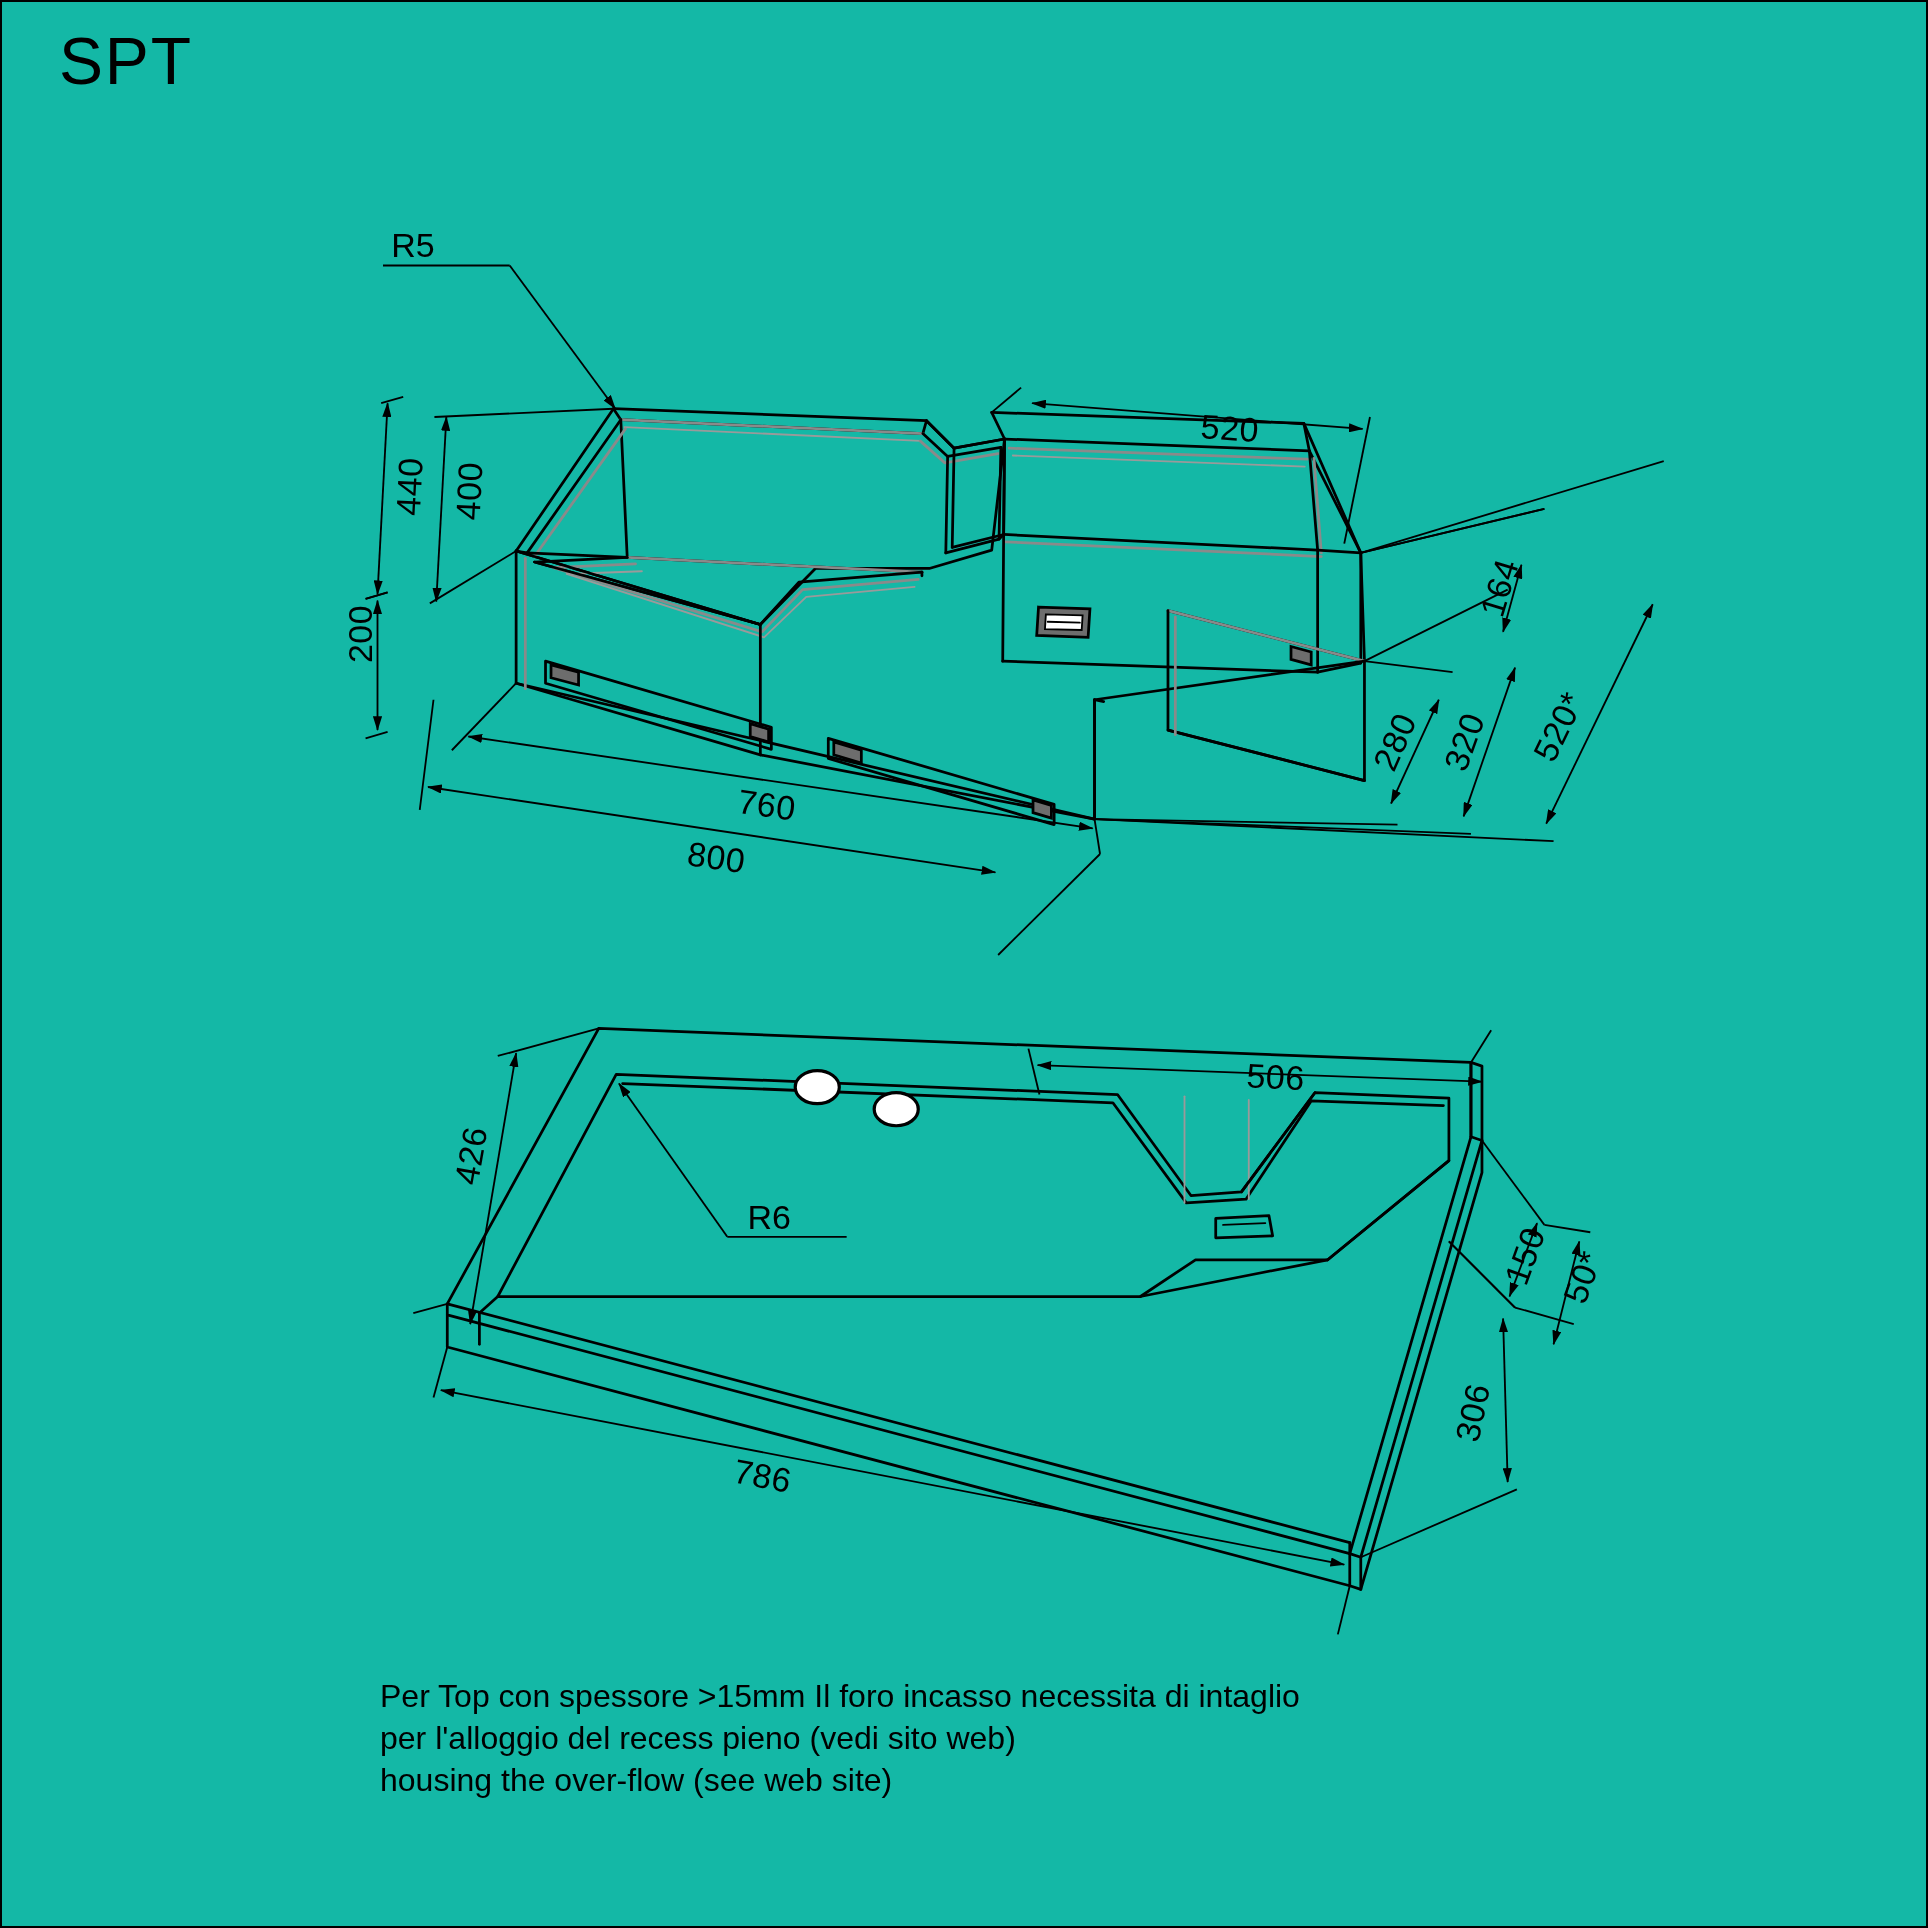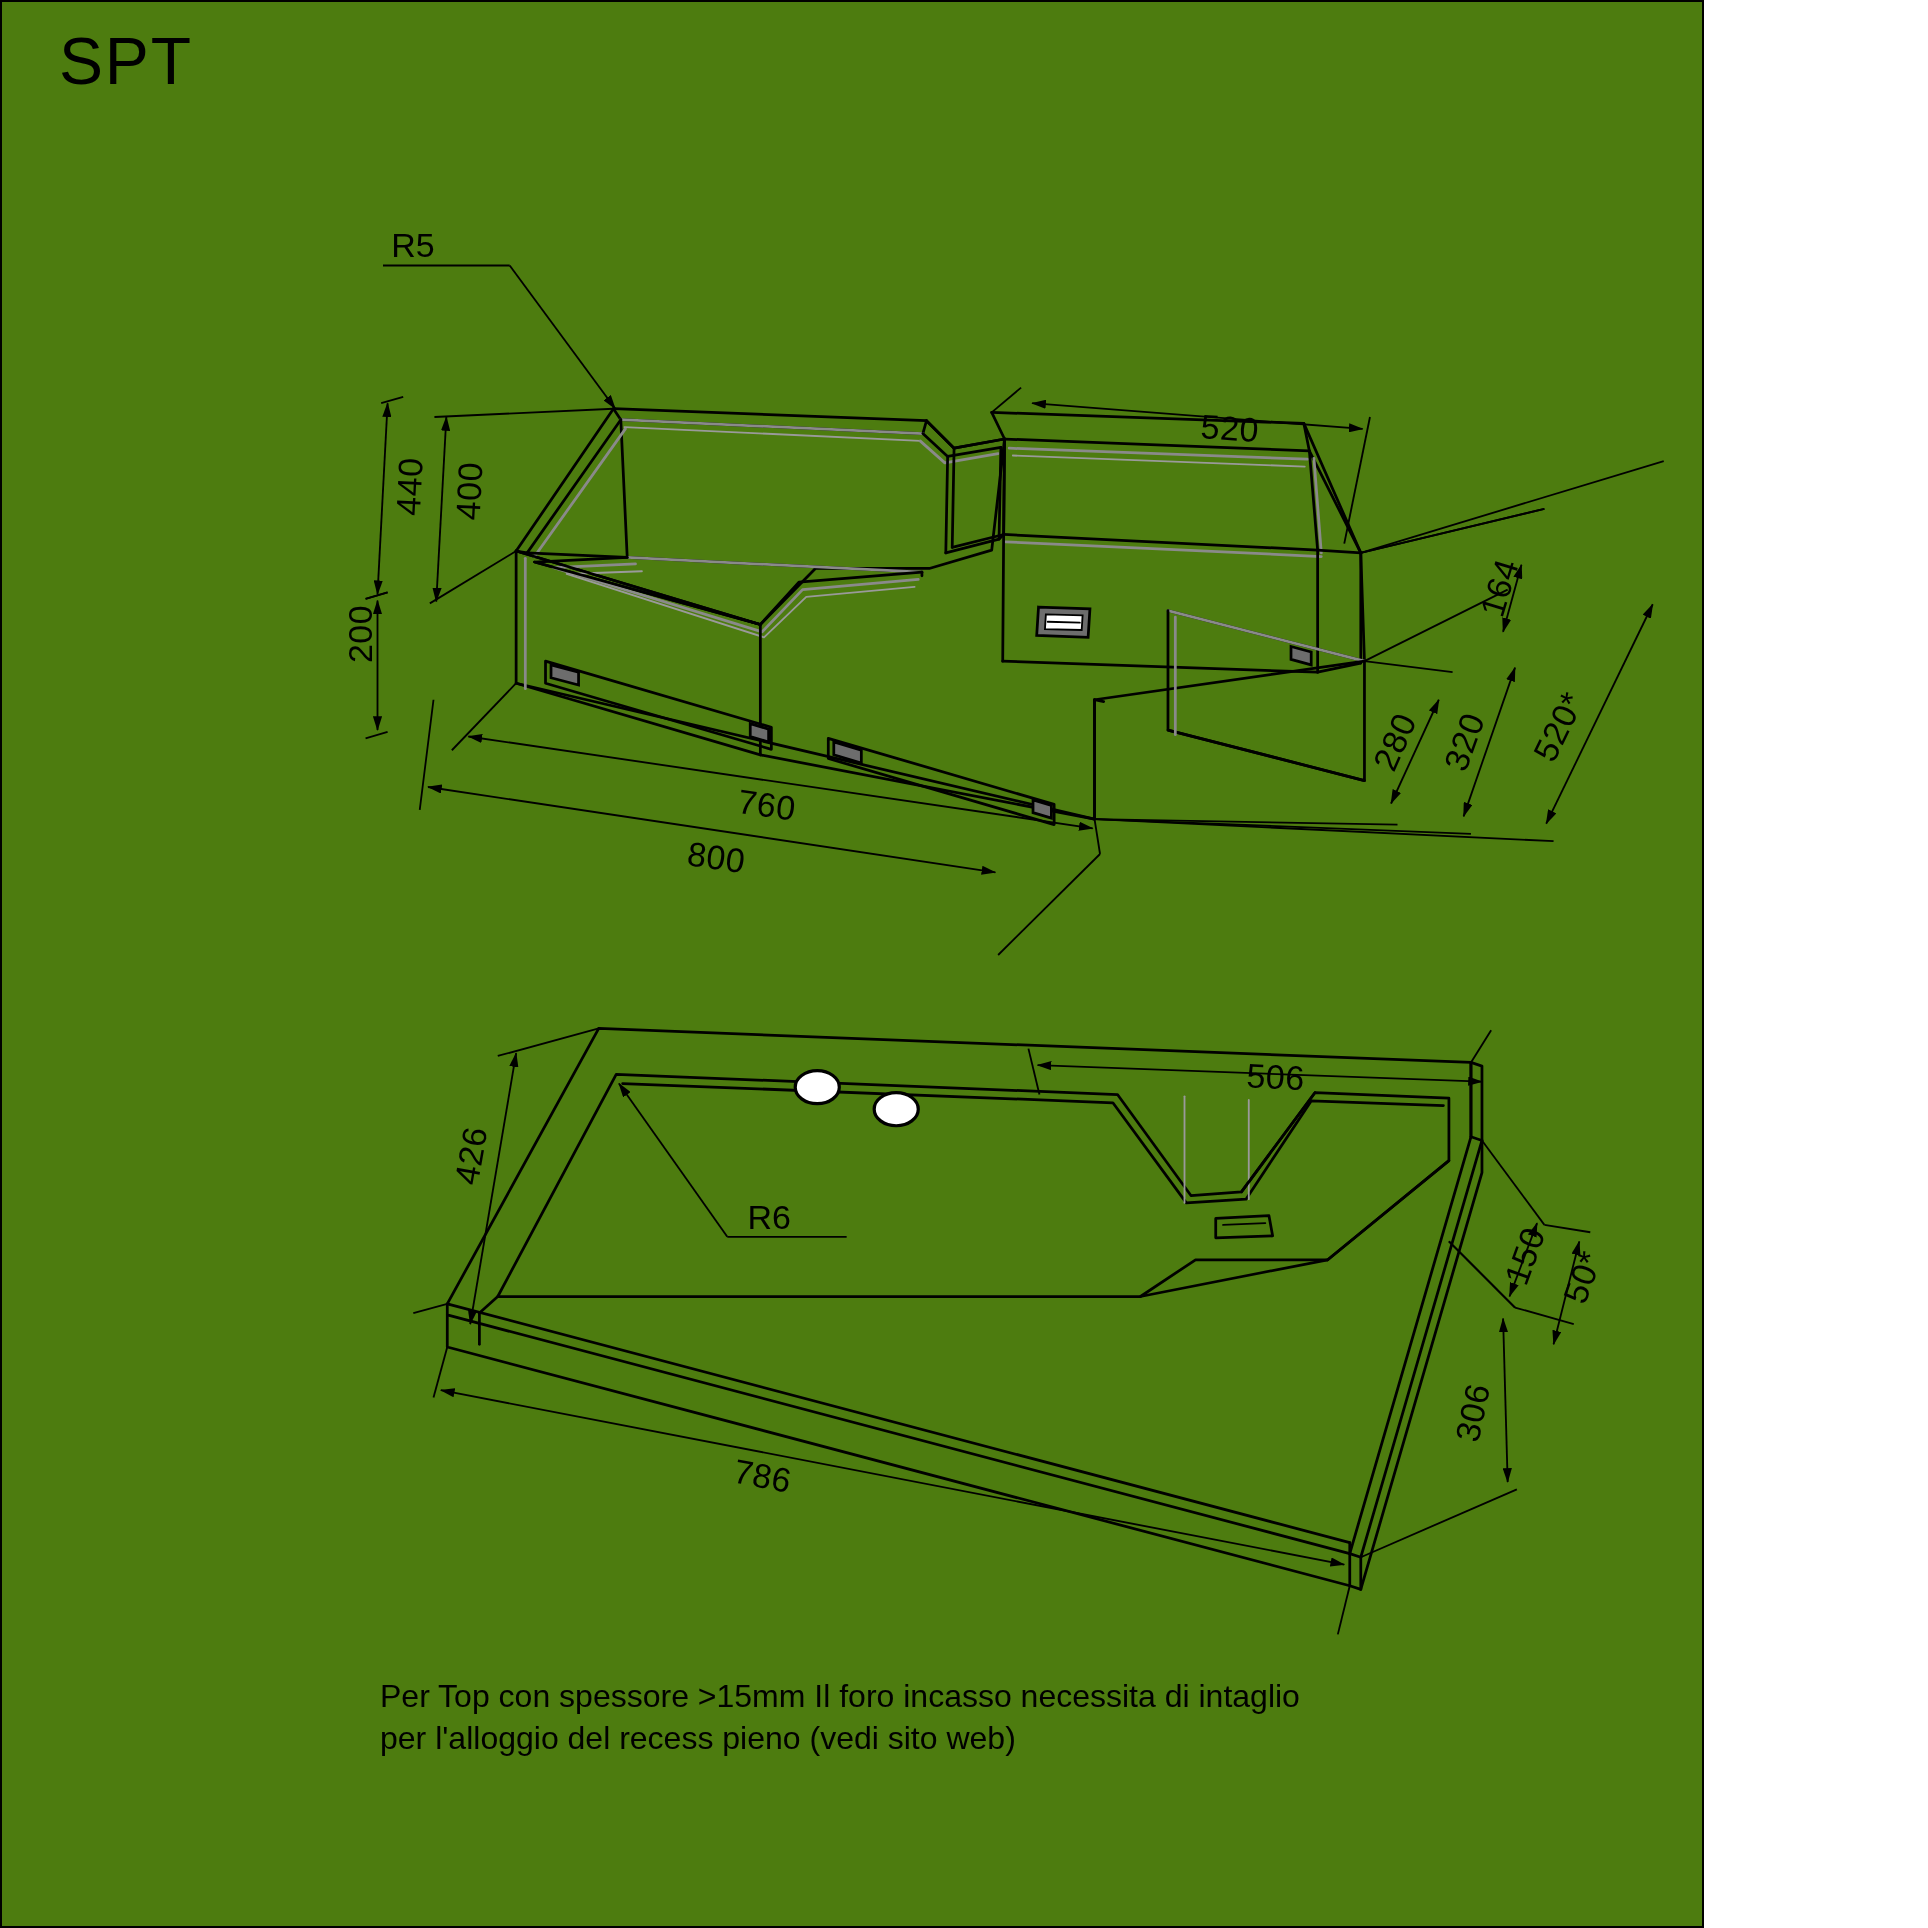--- a/index.html
+++ b/index.html
@@ -1,20 +1,20 @@
 <!DOCTYPE html>
 <html style="font-size:14.7px"><head>
 <meta charset="utf-8">
 <style>
   html,body{margin:0;padding:0;background:#ffffff;}
   body{font-family:"Liberation Sans", sans-serif;}
   #sheet{
     position:relative;
-    width:1704px;height:1928px;
-    background:#4d7c0f;
+    width:1928px;height:1928px;
+    background:#14b8a6;
     border:2.8px solid #000000;
     box-sizing:border-box;
     overflow:hidden;
   }
   #title{
     position:absolute;
     left:57px;top:26px;
     font-size:66px;
     font-weight:400;
     letter-spacing:1.8px;
@@ -340,16 +340,17 @@
         <text class="leadtext" x="812" y="1336">R6</text>
       </g>
     </g>
 
   </svg>
 
   <div id="notes">
     <div class="note-gap"></div>
     <div class="note-line">Per Top con spessore &gt;15mm Il foro incasso necessita di intaglio</div>
     <div class="note-line">per l'alloggio del recess pieno (vedi sito web)</div>
+    <div class="note-line">housing the over-flow (see web site)</div>
   </div>
 
 </div>
 
 
 </body></html>

